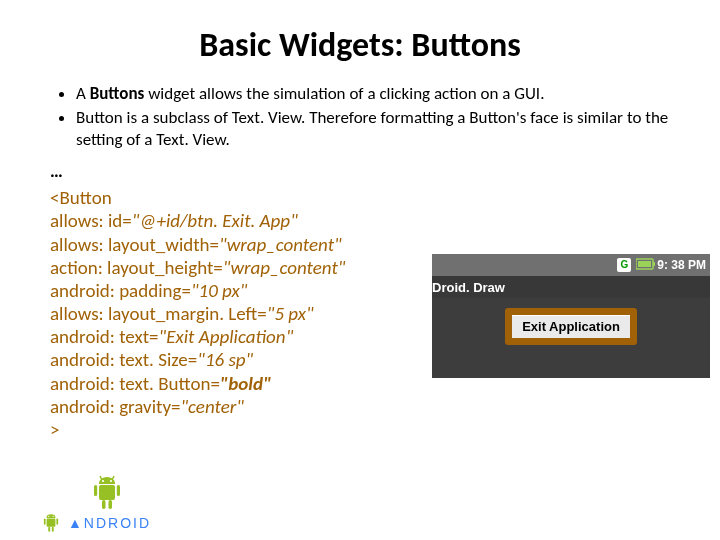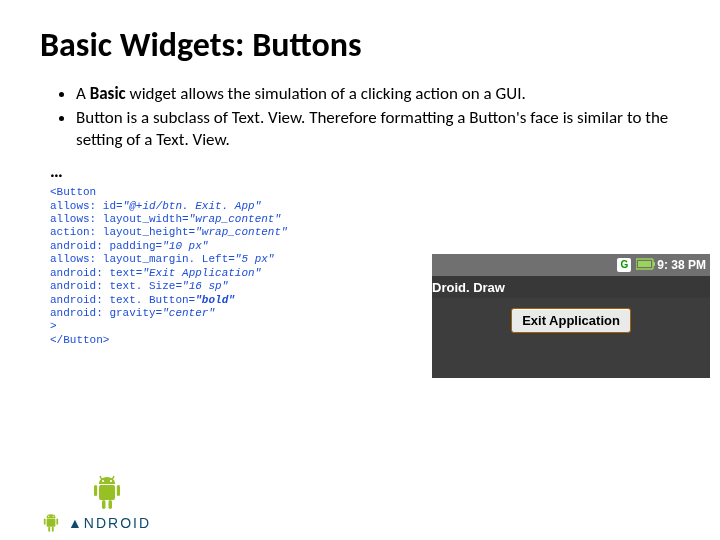--- a/index.html
+++ b/index.html
@@ -11,63 +11,62 @@
     position: relative;
     overflow: hidden;
   }
   .slide {
     padding: 24px 40px 8px 40px;
     height: 100%;
   }
   .title {
     font-size: 34px;
     font-weight: 700;
-    text-align: left;
+    text-align: center;
     margin-bottom: 18px;
     color: #000;
   }
   ul.bullets {
     list-style: disc;
     margin: 0 0 10px 36px;
     font-size: 17px;
     line-height: 1.28;
   }
   ul.bullets li { margin-bottom: 2px; }
   .ellipsis {
     font-size: 18px;
     font-weight: 700;
     margin: 6px 4px 4px 10px;
   }
   .codearea {
-    font-size: 11px;
+    font-size: 19px;
     line-height: 1.22;
     margin-left: 10px;
-    color: #1d4ed8;
-    font-family: Liberation Mono, monospace;
+    color: #a16207;
   }
   .codearea .line { white-space: pre; }
   .attr-val-i { font-style: italic; }
   .bold-italic { font-weight: 700; font-style: italic; }
   .logo {
     position: absolute;
     left: 40px;
     bottom: 6px;
     display: flex;
     align-items: center;
     gap: 6px;
   }
   .droid-big {
     position: absolute;
     left: 89px;
     bottom: 23px;
   }
   .android-word {
     font-family: Arial, sans-serif;
     letter-spacing: 2px;
-    color: #0c4a6e;
+    color: #3b82f6;
     font-size: 14px;
     font-weight: 400;
   }
   
   .phone {
     position: absolute;
     right: 10px;
     top: 254px;
     width: 278px;
     height: 124px;
@@ -99,21 +98,21 @@
   .appbody {
     background: #3d3d3d;
     height: calc(100% - 44px);
     display: flex;
     justify-content: center;
     align-items: flex-start;
     padding-top: 10px;
   }
   .exit-btn {
     background: #eaeaea;
-    border: 1px solid #a16207;
+    border: 7px solid #a16207;
     border-radius: 3px;
     color: #000;
     font-size: 13px;
     font-weight: 700;
     padding: 4px 10px;
     box-shadow: inset 0 1px 0 #fff;
   }
   .ico {
     width: 16px; height: 14px;
     display: inline-flex; align-items: center; justify-content: center;
@@ -127,42 +126,41 @@
   
 </style>
 </head>
 <body>
 
 <div class="slide">
   <div class="title">Basic Widgets: Buttons</div>
 
   <ul class="bullets">
     <li>
-      <span>A </span><b>Basic</b><span> widget allows the simulation of a clicking action on a GUI.</span>
+      <span>A </span><b>Buttons</b><span> widget allows the simulation of a clicking action on a GUI.</span>
     </li>
     <li>
       <span>Button is a subclass of Text. View. Therefore formatting a Button's face is similar to the setting of a Text. View.</span>
     </li>
   </ul>
 
   <div class="ellipsis">…</div>
 
   <div class="codearea">
     <div class="line">&lt;Button</div>
     <div class="line"><span>allows: id=</span><span class="attr-val-i">"@+id/btn. Exit. App"</span></div>
     <div class="line"><span>allows: layout_width=</span><span class="attr-val-i">"wrap_content"</span></div>
     <div class="line"><span>action: layout_height=</span><span class="attr-val-i">"wrap_content"</span></div>
     <div class="line"><span>android: padding=</span><span class="attr-val-i">"10 px"</span></div>
     <div class="line"><span>allows: layout_margin. Left=</span><span class="attr-val-i">"5 px"</span></div>
     <div class="line"><span>android: text=</span><span class="attr-val-i">"Exit Application"</span></div>
     <div class="line"><span>android: text. Size=</span><span class="attr-val-i">"16 sp"</span></div>
     <div class="line"><span>android: text. Button=</span><span class="bold-italic">"bold"</span></div>
     <div class="line"><span>android: gravity=</span><span class="attr-val-i">"center"</span></div>
     <div class="line">&gt;</div>
-    <div class="line">&lt;/Button&gt;</div>
   </div>
 </div>
 
 <div class="phone">
   <div class="statusbar">
     <span class="g-ico">G</span>
     <span class="ico batt">
       <svg width="20" height="12" viewBox="0 0 20 12">
         <rect x="0" y="1" width="17" height="10" rx="1" fill="none" stroke="#9bd25a" stroke-width="1.5"></rect>
         <rect x="17" y="4" width="2" height="4" fill="#9bd25a"></rect>

